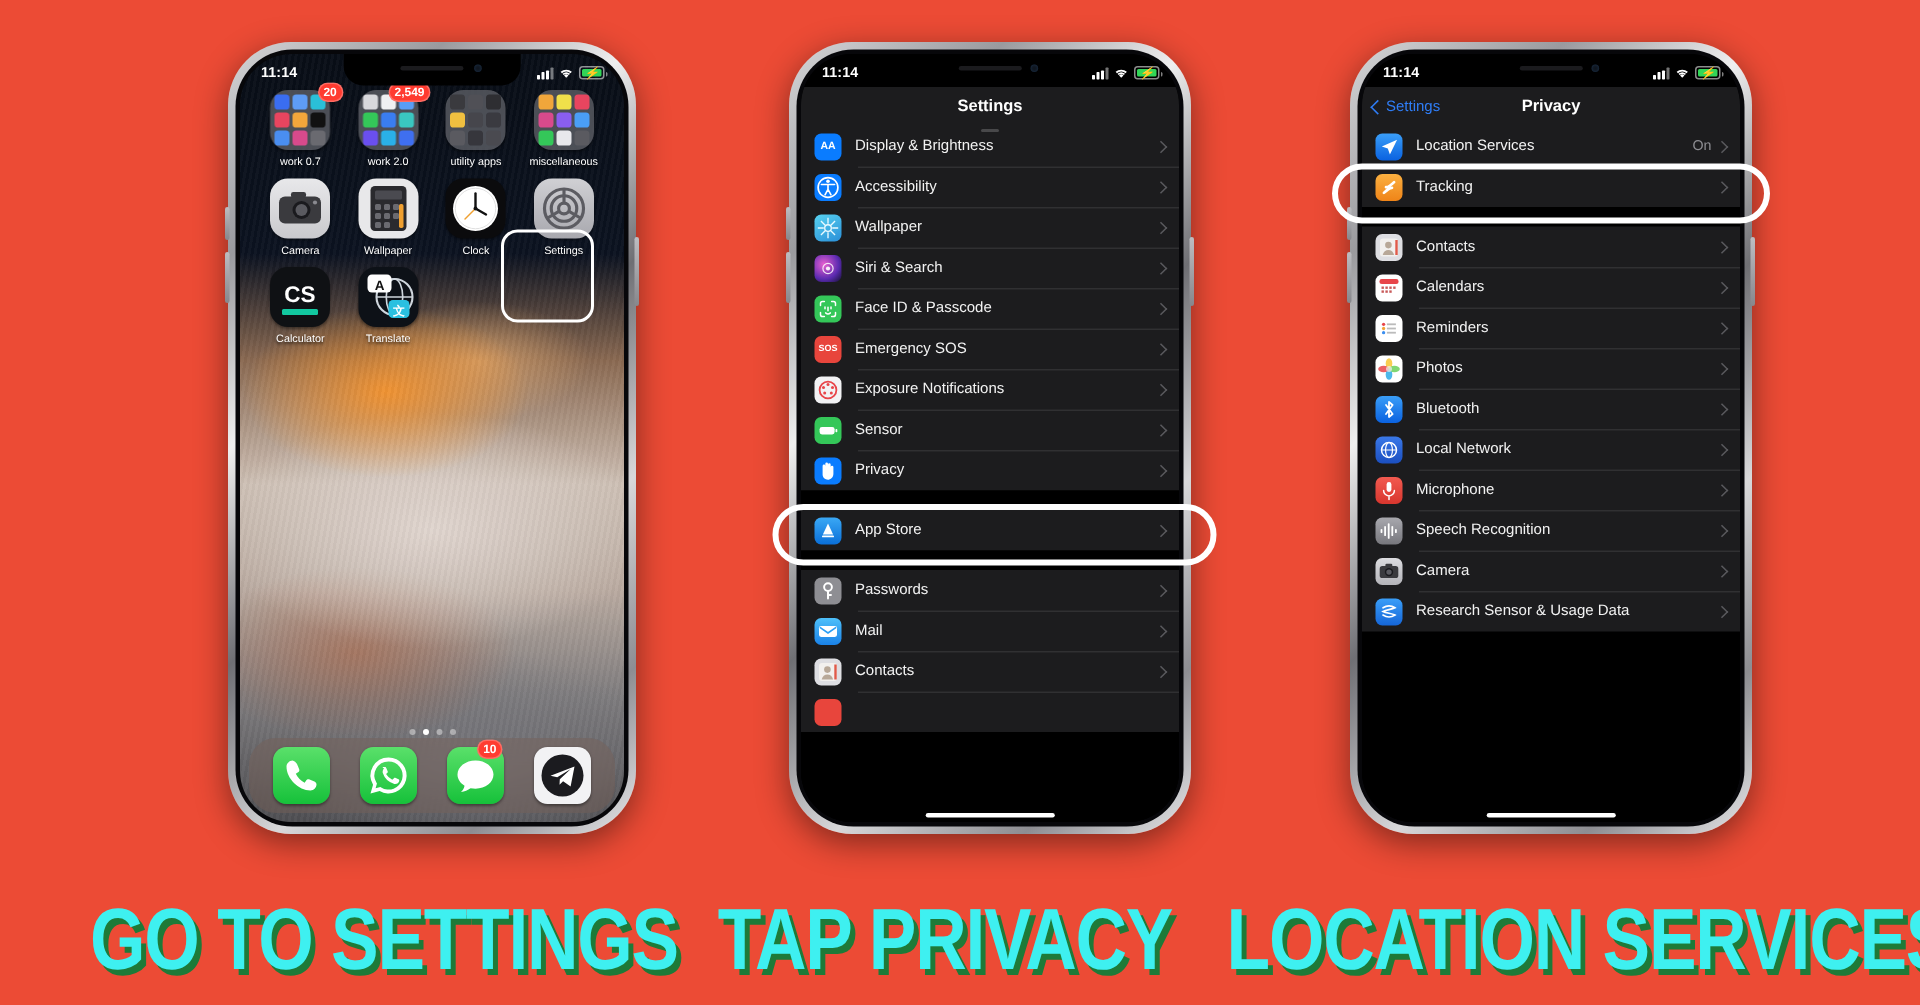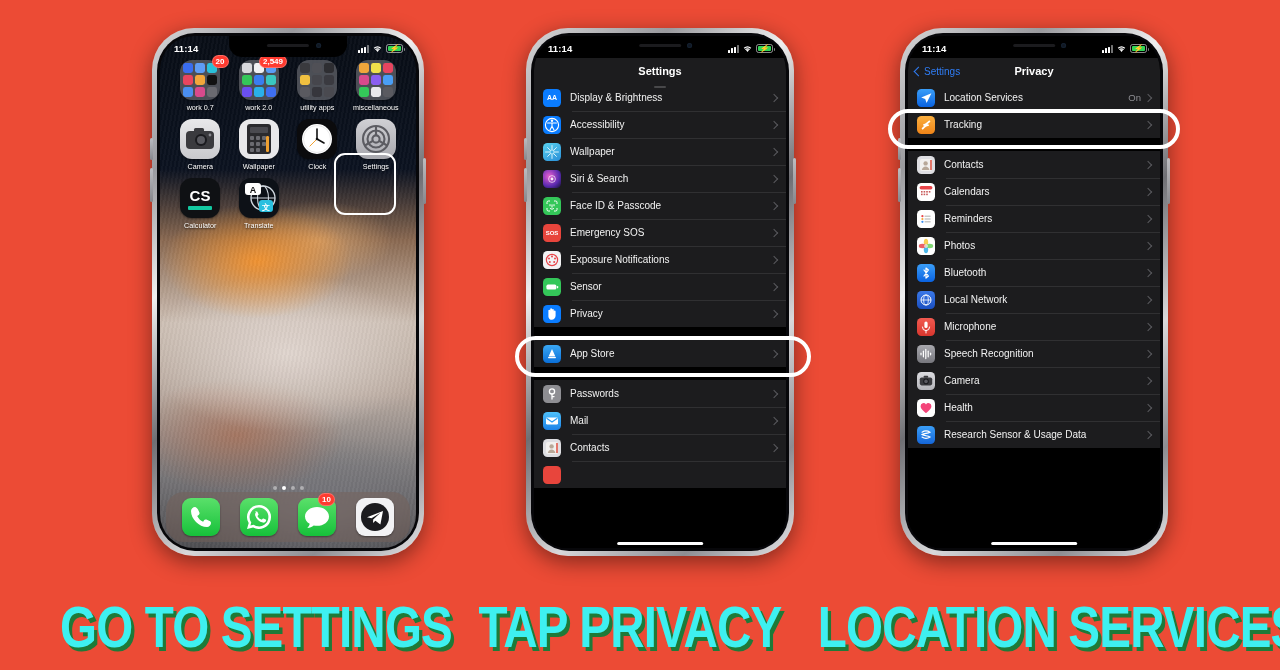--- a/index.html
+++ b/index.html
@@ -748,29 +748,20 @@
                     <rect x="2.8" y="5.4" width="12.4" height="8" rx="1.8" fill="#3a3a3e"></rect>
                     <rect x="6.6" y="3.8" width="4.6" height="2" rx=".8" fill="#3a3a3e"></rect>
                     <circle cx="9" cy="9.4" r="2.8" fill="#1a1a1e"></circle>
                     <circle cx="9" cy="9.4" r="1.8" fill="#5a5a60"></circle>
                   </svg>
               </span>
               <span class="rlabel">Camera</span>
               <span class="chev"></span>
             </div>
             <div class="row">
-              <span class="rico" style="background:#fff;">
-                <svg viewBox="0 0 18 18" width="18" height="18">
-                    <path d="M9 14S3.6 10.4 3.6 7.2A2.9 2.9 0 019 5.6a2.9 2.9 0 015.4 1.6C14.4 10.4 9 14 9 14z" fill="#f4447a"></path>
-                  </svg>
-              </span>
-              <span class="rlabel">Health</span>
-              <span class="chev"></span>
-            </div>
-            <div class="row">
               <span class="rico" style="background:linear-gradient(180deg,#3a9ef8,#1566d8);">
                 <svg viewBox="0 0 18 18" width="18" height="18">
                     <path d="M5 6.2c2.4-1.6 5.6-1.6 8 0-2.4 1.2-5.6 1.2-8 2.4 2.4 1.2 5.6 1.2 8 2.4-2.4 1.6-5.6 1.6-8 0" stroke="#fff" stroke-width="1.1" fill="none" stroke-linecap="round"></path>
                   </svg>
               </span>
               <span class="rlabel">Research Sensor &amp; Usage Data</span>
               <span class="chev"></span>
             </div>
           </div>
         </div>

